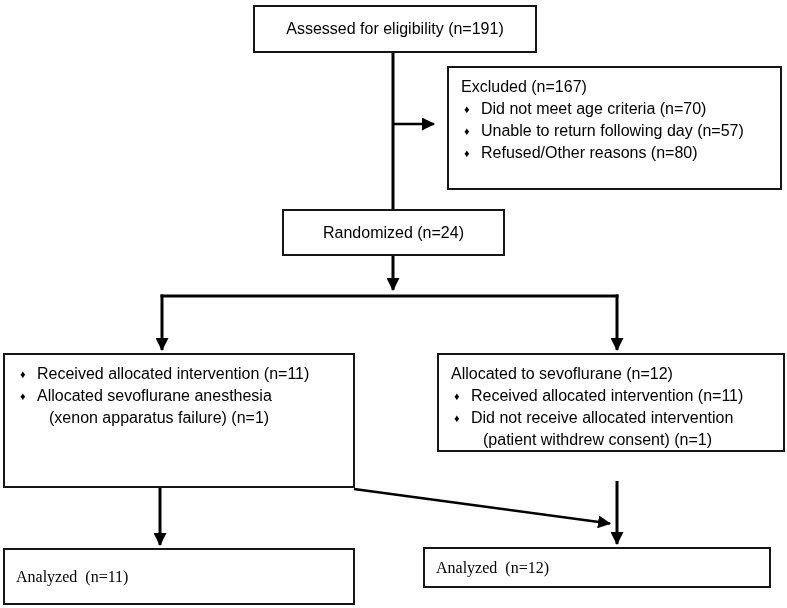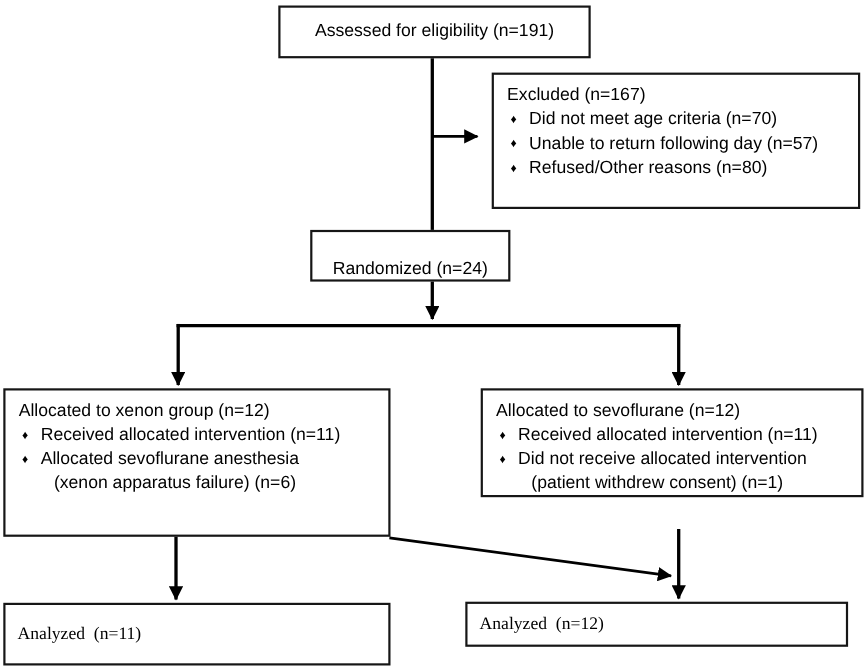--- a/index.html
+++ b/index.html
@@ -71,35 +71,34 @@
     <div class="bullet-row">
       <span class="diamond">♦</span>
       <span class="bullet-text">Unable to return following day (n=57)</span>
     </div>
     <div class="bullet-row">
       <span class="diamond">♦</span>
       <span class="bullet-text">Refused/Other reasons (n=80)</span>
     </div>
   </div>
 
-  <div class="box center-box" style="left:282px; top:209px; width:182px; height:47px;align-items:flex-end;">
+  <div class="box center-box" style="left:282px; top:209px; width:223px; height:47px;">
     <span>Randomized (n=24)</span>
   </div>
 
   <div class="box list-box" style="left:3px; top:353px; width:352px; height:135px;">
-    <div>Allocated to xenon group (n=12)</div>
     <div class="bullet-row">
       <span class="diamond">♦</span>
       <span class="bullet-text">Received allocated intervention (n=11)</span>
     </div>
     <div class="bullet-row">
       <span class="diamond">♦</span>
       <span class="bullet-text">Allocated sevoflurane anesthesia</span>
     </div>
-    <div class="cont-line">(xenon apparatus failure) (n=6)</div>
+    <div class="cont-line">(xenon apparatus failure) (n=1)</div>
   </div>
 
   <div class="box list-box" style="left:437px; top:353px; width:348px; height:99px;">
     <div>Allocated to sevoflurane (n=12)</div>
     <div class="bullet-row">
       <span class="diamond">♦</span>
       <span class="bullet-text">Received allocated intervention (n=11)</span>
     </div>
     <div class="bullet-row">
       <span class="diamond">♦</span>

